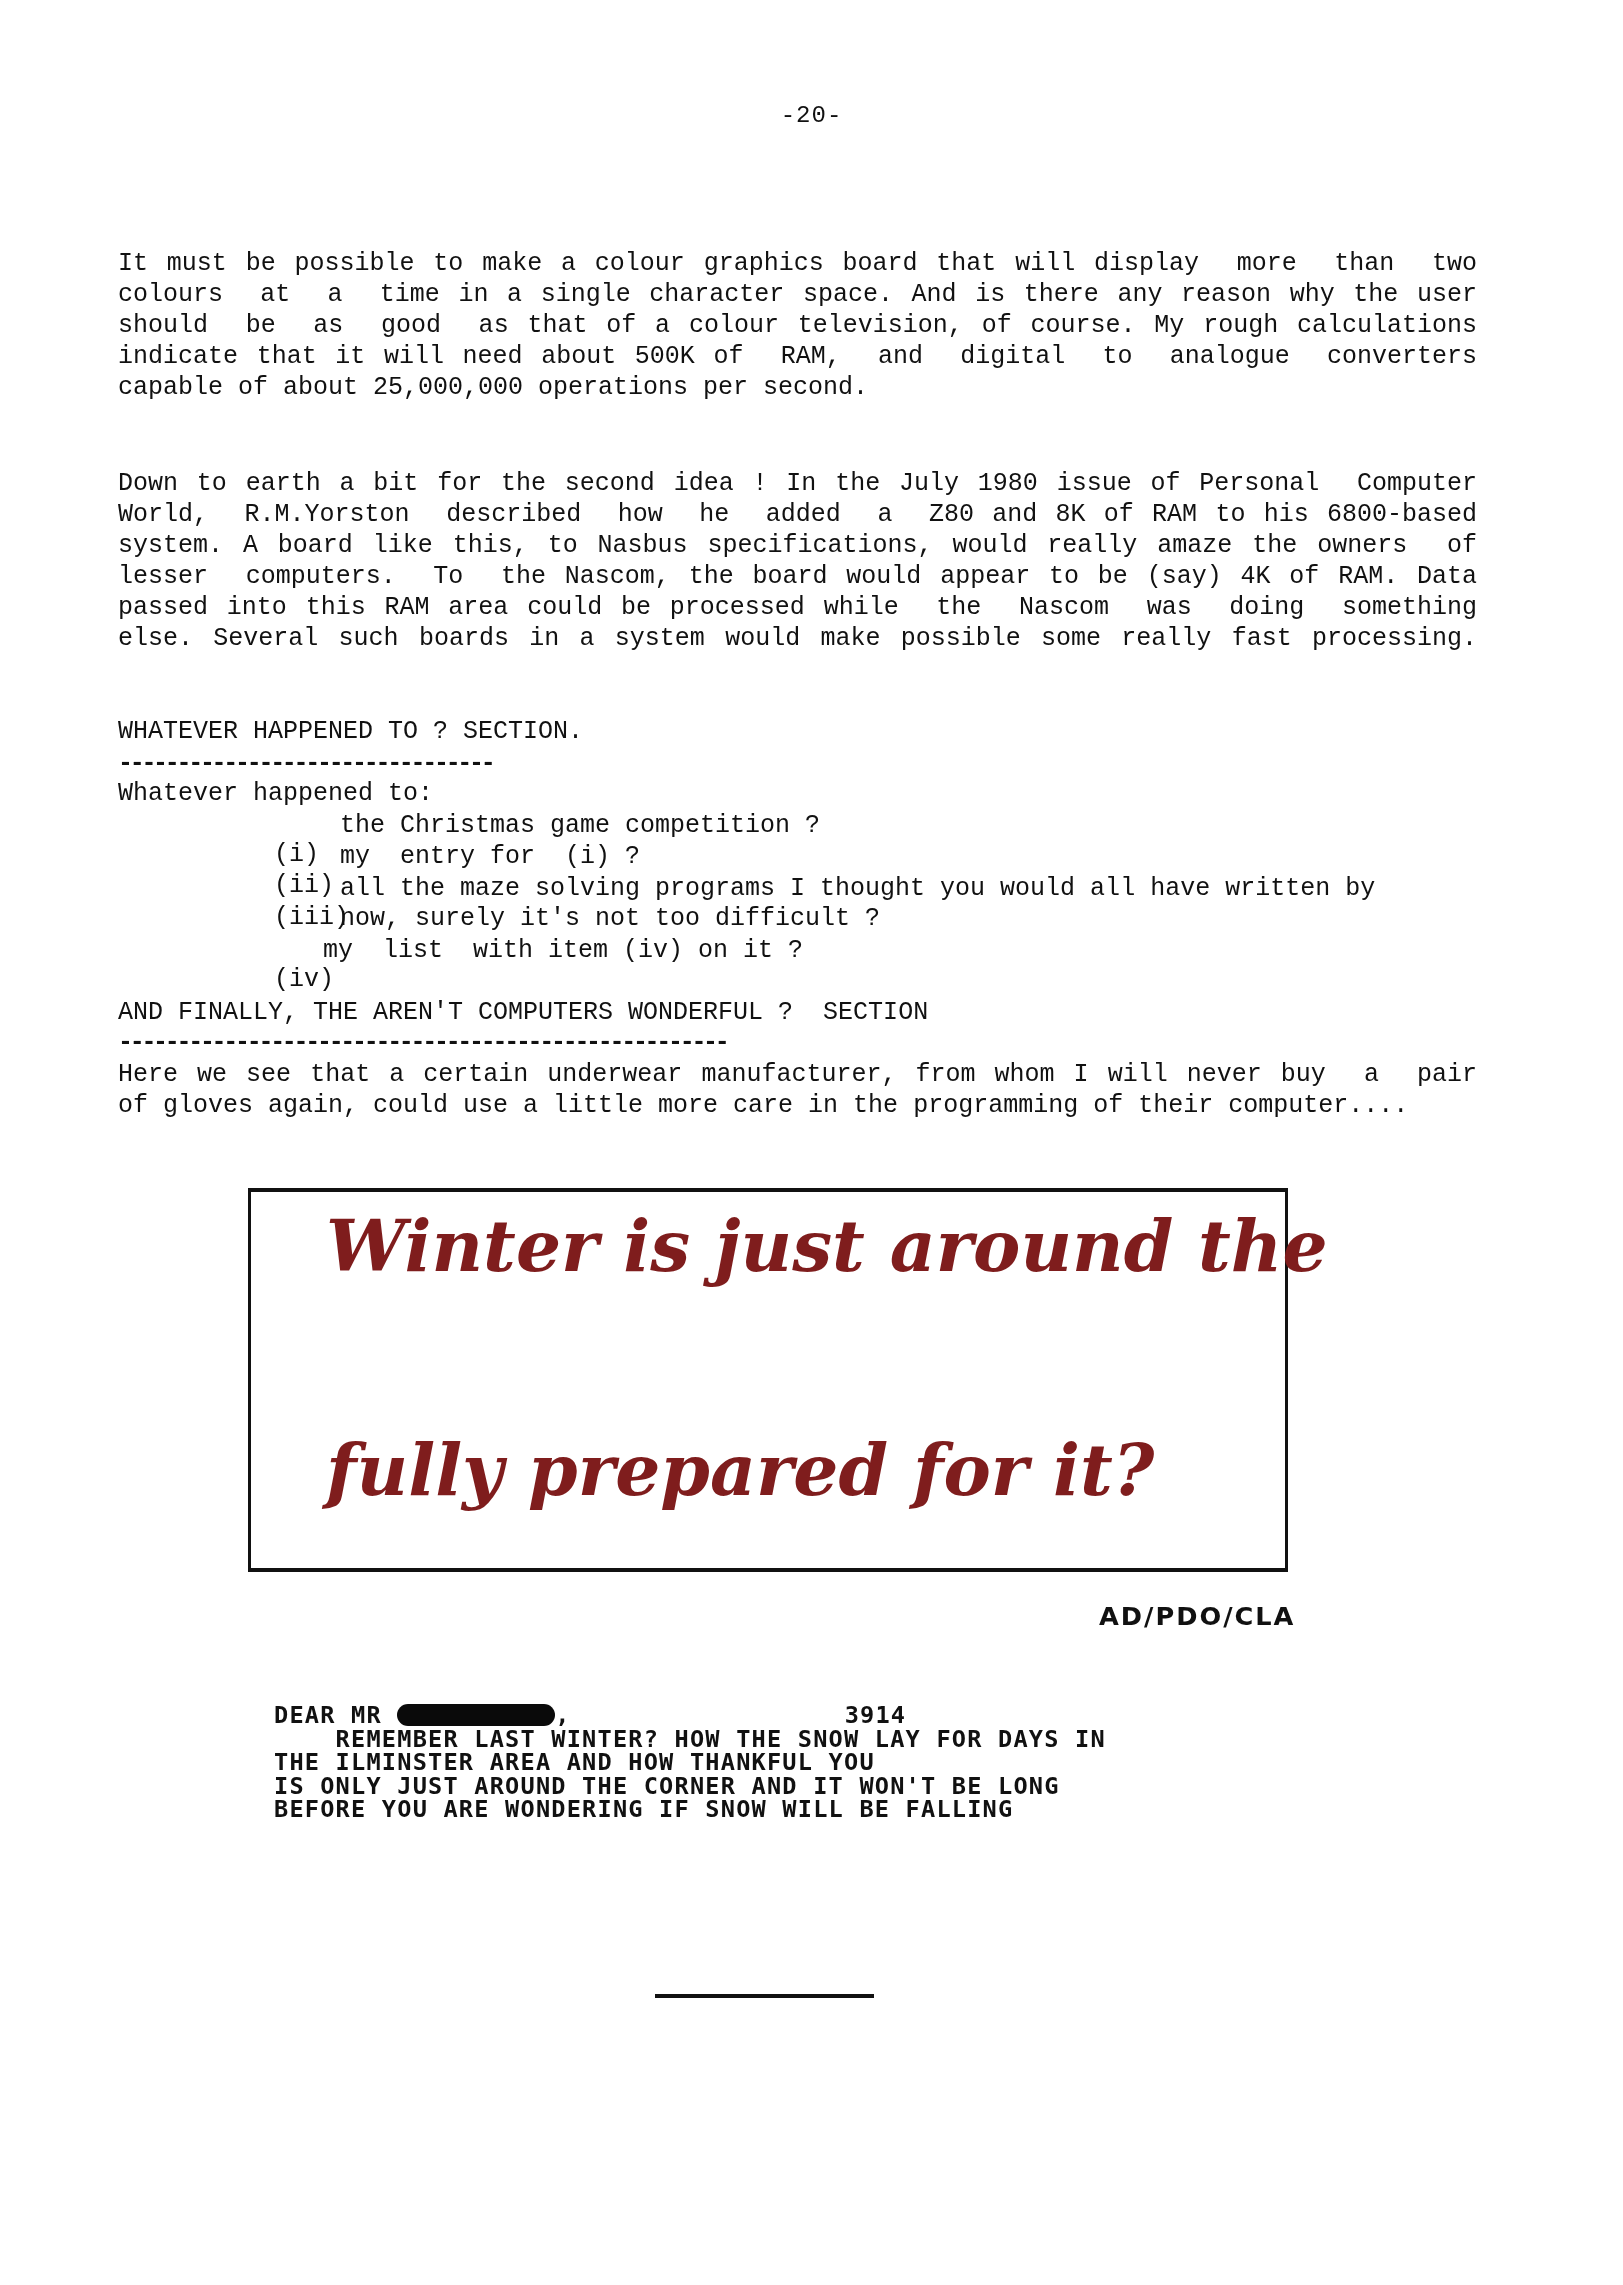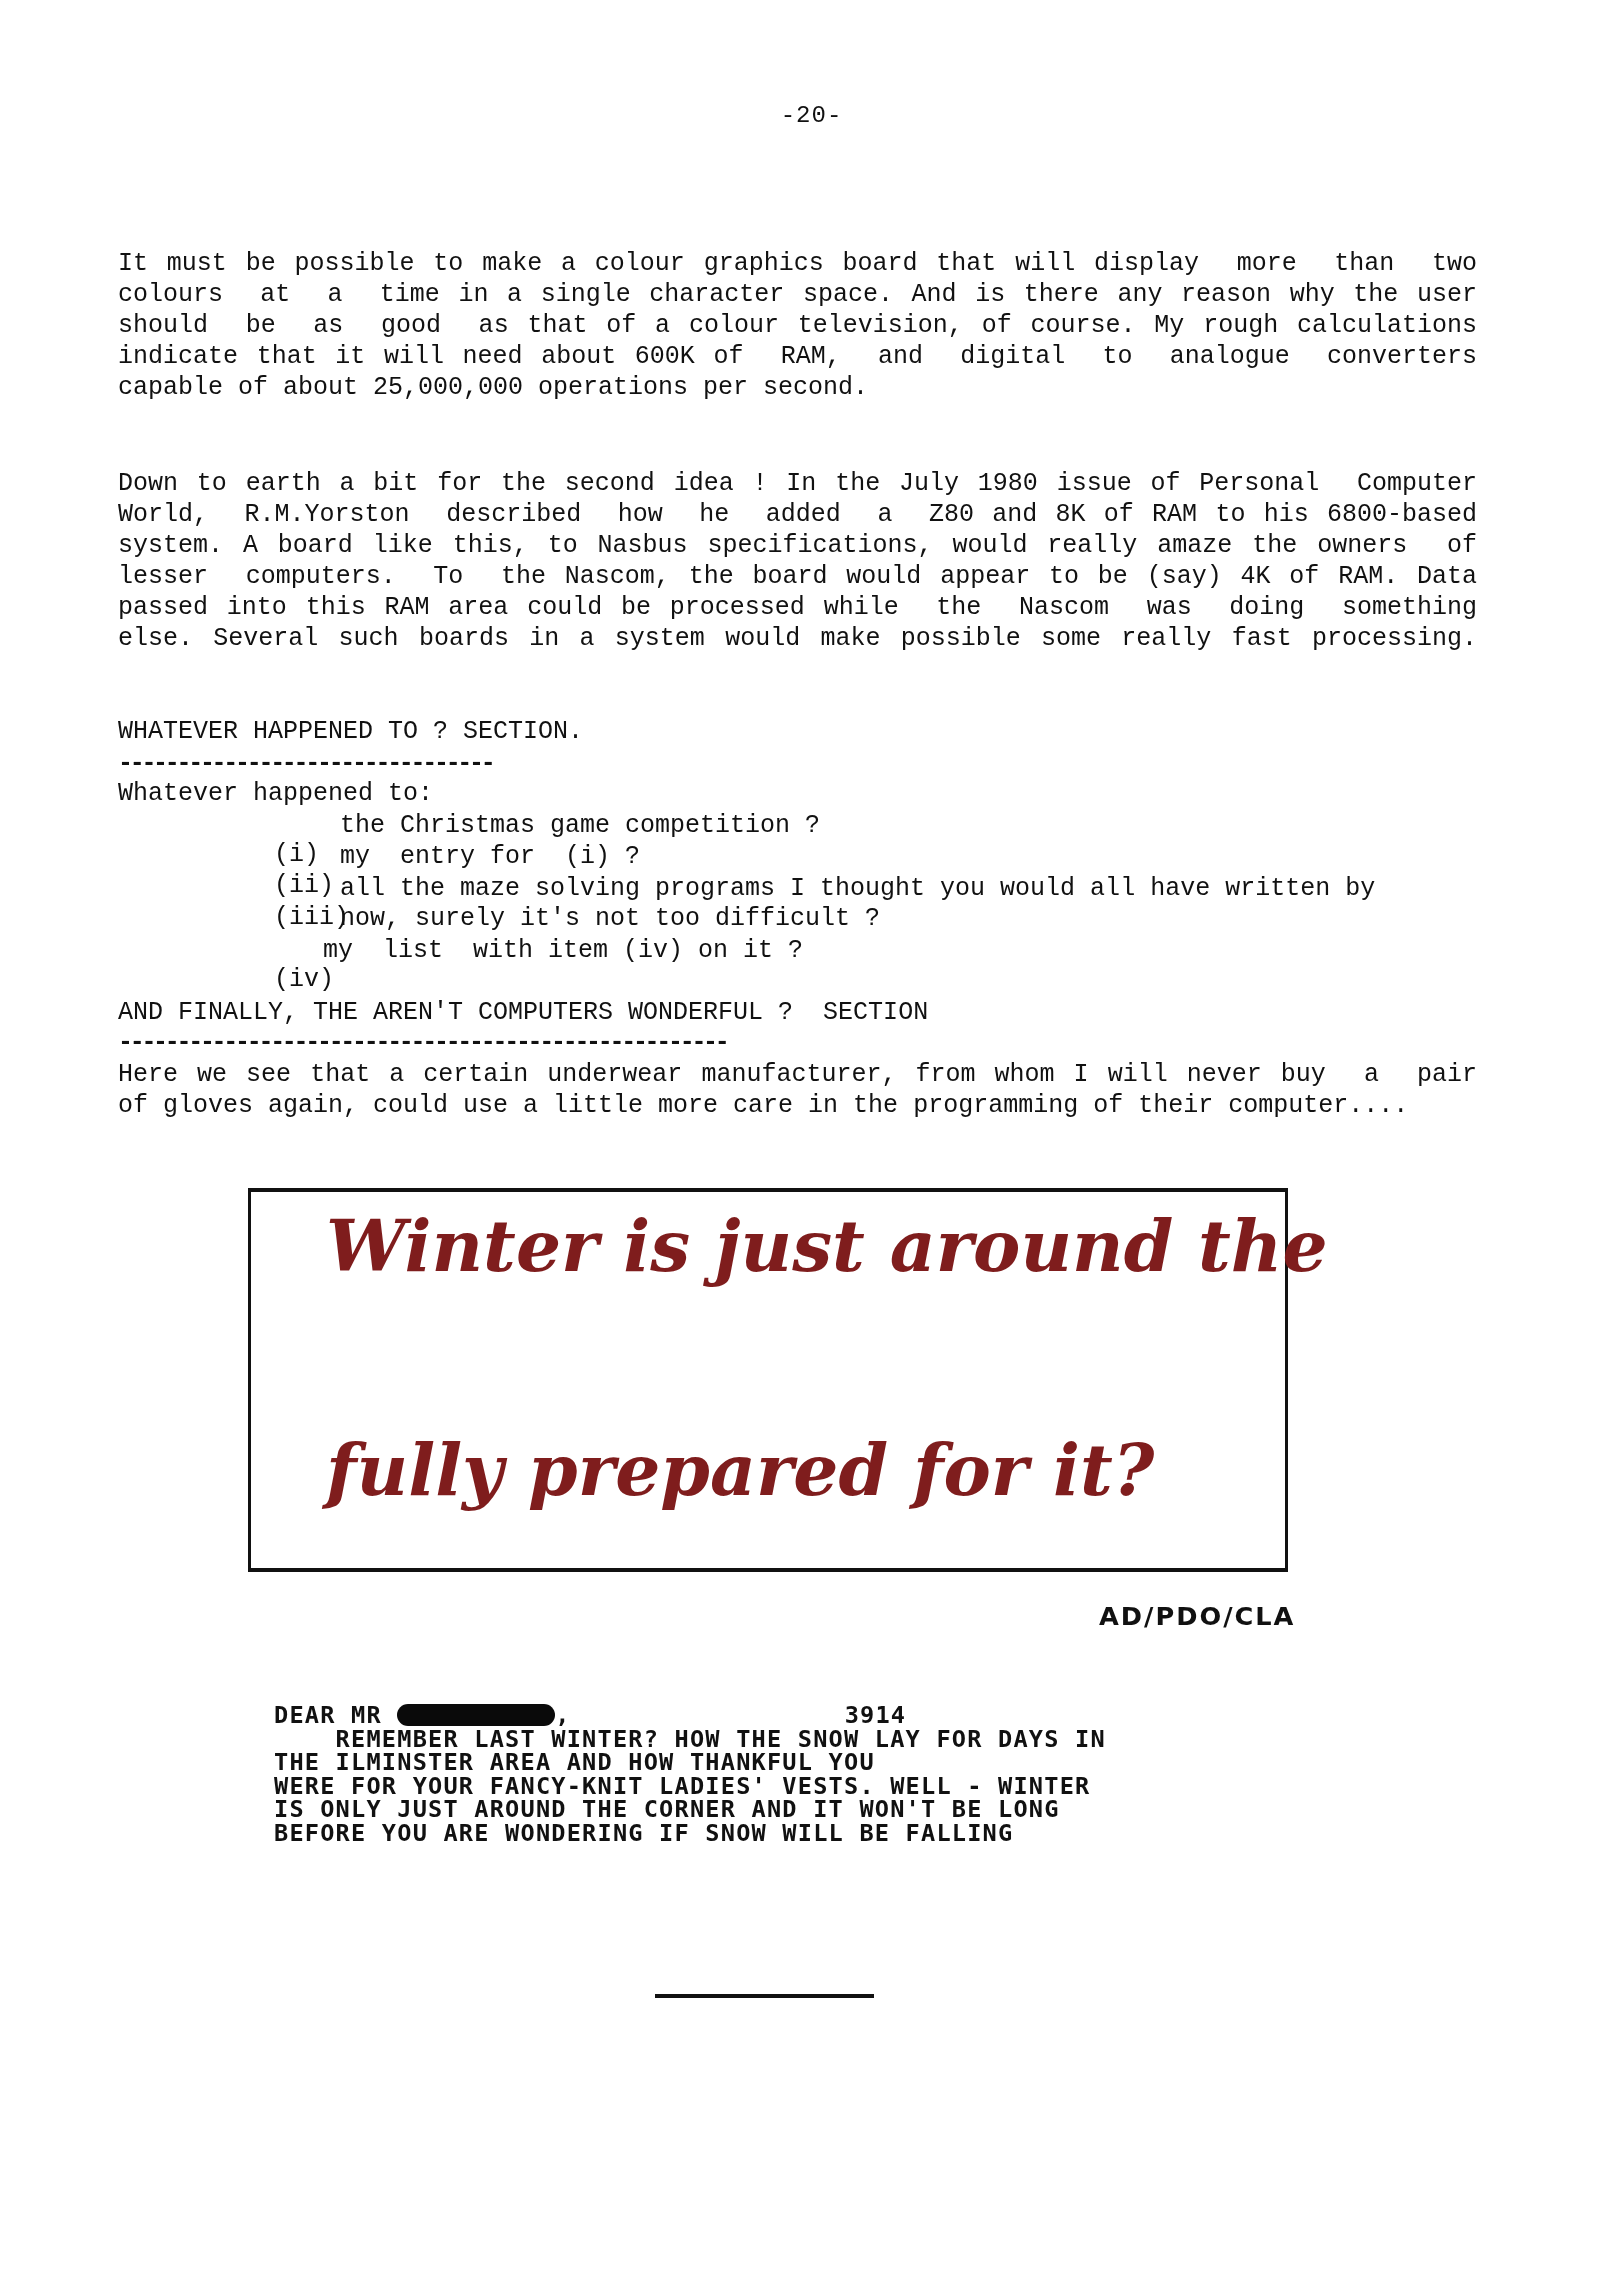--- a/index.html
+++ b/index.html
@@ -24,21 +24,21 @@
 </style>
 </head>
 <body>
 
 <div class="abs mono page-number">-20-</div>
 
 <div class="abs mono para" style="top:248px;">
   <span class="ln">It must be possible to make a colour graphics board that will display  more  than  two</span>
   <span class="ln">colours  at  a  time in a single character space. And is there any reason why the user</span>
   <span class="ln">should  be  as  good  as that of a colour television, of course. My rough calculations</span>
-  <span class="ln">indicate that it will need about 600K of  RAM,  and  digital  to  analogue  converters</span>
+  <span class="ln">indicate that it will need about 500K of  RAM,  and  digital  to  analogue  converters</span>
   <span class="ln last">capable of about 25,000,000 operations per second.</span>
 </div>
 
 <div class="abs mono para" style="top:468px;">
   <span class="ln">Down to earth a bit for the second idea ! In the July 1980 issue of Personal  Computer</span>
   <span class="ln">World,  R.M.Yorston  described  how  he  added  a  Z80 and 8K of RAM to his 6800-based</span>
   <span class="ln">system. A board like this, to Nasbus specifications, would really amaze the owners  of</span>
   <span class="ln">lesser  computers.  To  the Nascom, the board would appear to be (say) 4K of RAM. Data</span>
   <span class="ln">passed into this RAM area could be processed while  the  Nascom  was  doing  something</span>
   <span class="ln">else. Several such boards in a system would make possible some really fast processing.</span>
@@ -81,19 +81,18 @@
   <div class="ad-line" style="left:75px; top:11.8px; font-size:71px;">Winter is just around the</div>
   <div class="ad-line" style="left:75px; top:236px; font-size:71px;">fully prepared for it?</div>
 </div>
 
 <div class="abs ref-code">AD/PDO/CLA</div>
 
 <div class="abs printout" style="top:1704px;">
   <span class="pl"><span>DEAR MR</span> <span class="redaction"></span><span>,</span><span style="display:inline-block; width:274px;"></span><span>3914</span></span>
   <span class="pl">    REMEMBER LAST WINTER? HOW THE SNOW LAY FOR DAYS IN</span>
   <span class="pl">THE ILMINSTER AREA AND HOW THANKFUL YOU</span>
-  <span class="pl">WERE FOR YOUR FANCY-KNIT LADIES' VESTS. WELL - WINTER</span>
   <span class="pl">IS ONLY JUST AROUND THE CORNER AND IT WON'T BE LONG</span>
   <span class="pl">BEFORE YOU ARE WONDERING IF SNOW WILL BE FALLING</span>
 </div>
 
 <div class="abs end-rule"></div>
 
 
 </body></html>

